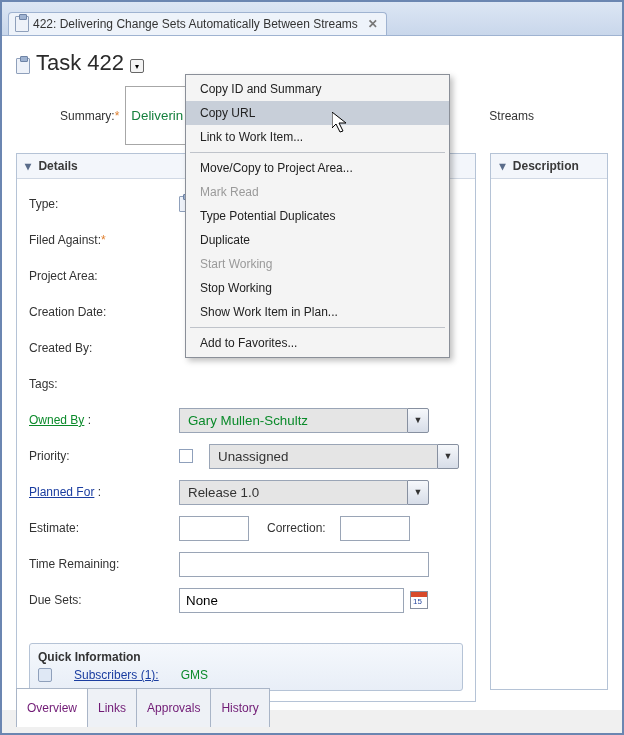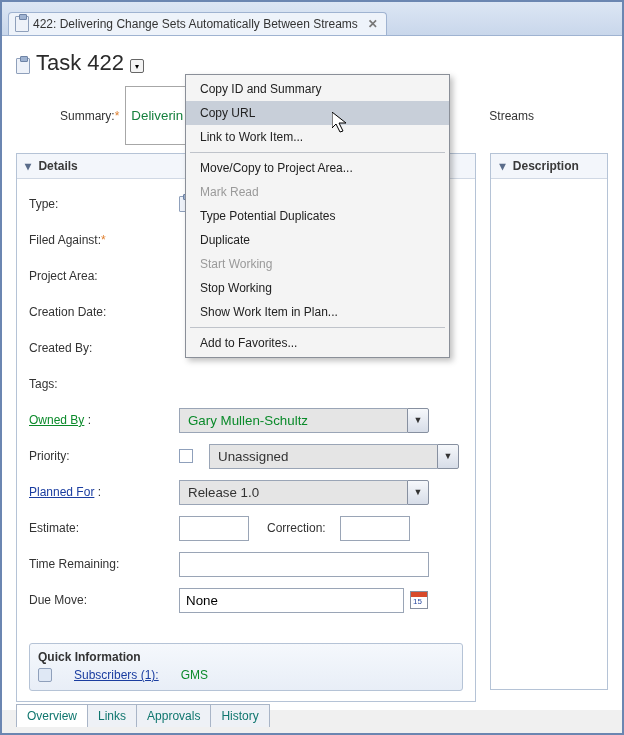--- a/index.html
+++ b/index.html
@@ -214,25 +214,25 @@
   .qi-row { margin-top: 4px; display:flex; align-items:center; gap:22px;}
   .desc-section { width: 120px; border: 1px solid #b5c3d6; }
   .desc-body { height: 510px; background:#fff; }
   .bottom-tabs {
     position: absolute;
     left: 14px;
     bottom: 6px;
     display: flex;
   }
   .btab {
-    padding: 4px 10px;
+    padding: 12px 10px;
     border: 1px solid #a9b5c7;
     border-bottom: none;
     background: #eef1f6;
-    color: #0f766e;
+    color: #701a75;
     cursor: pointer;
     font-size: 12px;
     margin-right: -1px;
   }
   .btab.active {
     background: #fff;
     font-weight: normal;
   }
   
   .context-menu {
@@ -369,21 +369,21 @@
         </div>
 
         <div class="row">
           <label>Time Remaining:</label>
           <div class="value">
             <input class="text-input med" value="" style="">
           </div>
         </div>
 
         <div class="row date-row">
-          <label>Due Move:</label>
+          <label>Due Sets:</label>
           <div class="value">
             <input class="text-input" style="width: 225px;" value="None">
             <span class="cal-icon"></span>
           </div>
         </div>
 
       </div>
 
       <div class="quick-info">
         <div class="qi-title">Quick Information</div>

